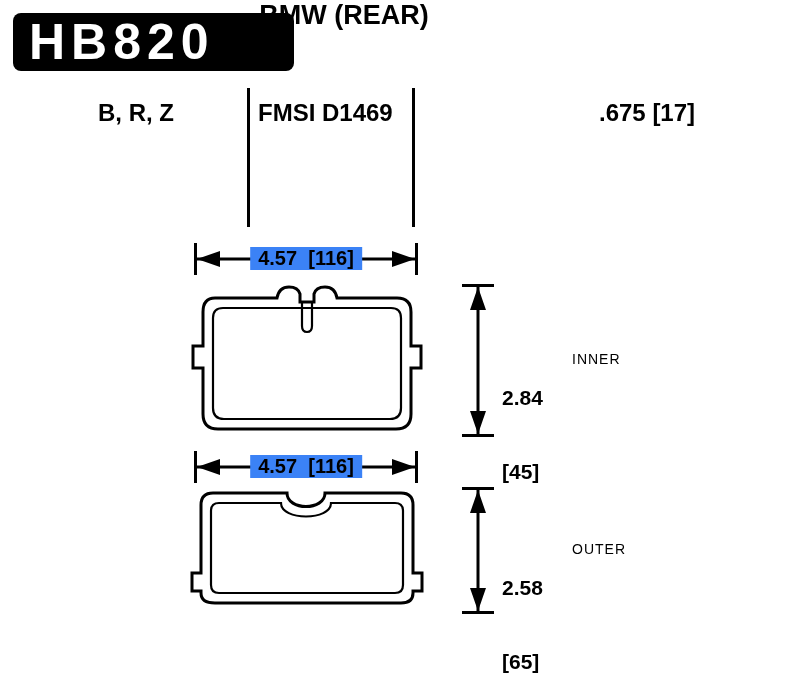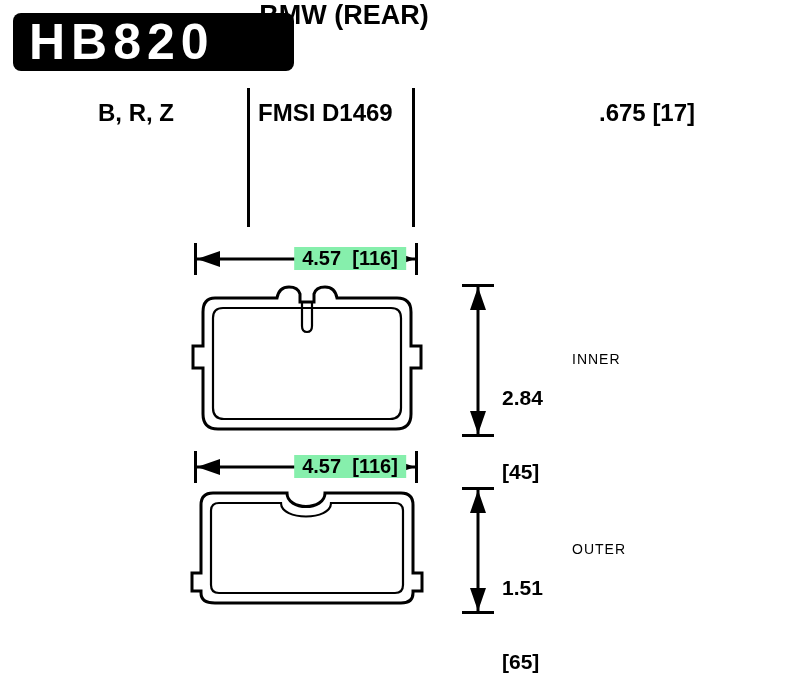--- a/index.html
+++ b/index.html
@@ -34,23 +34,22 @@
 
   
   .spec-text { font-weight: bold; font-size: 24px; white-space: pre; }
   .vline { width: 3px; background: #000; }
 
   
   .dim-label {
     font-weight: bold;
     font-size: 20px;
     white-space: pre;
-    background: #86efac;
+    background: #3b82f6;
     padding: 0 8px;
-    margin-left: 44px;
   }
   .vdim-text { font-weight: bold; font-size: 21px; line-height: 1.18; white-space: pre; }
   .pos-label { font-weight: normal; font-size: 14px; letter-spacing: 1px; }
 
   .footer-label {
     left: 0; top: 643; width: 688px;
     text-align: center;
     font-weight: bold;
     font-size: 27px;
   }
@@ -129,20 +128,20 @@
     <svg width="32" height="127" viewBox="0 0 32 127">
       <line x1="0" y1="1.5" x2="32" y2="1.5" stroke="#000" stroke-width="3"></line>
       <line x1="0" y1="125.5" x2="32" y2="125.5" stroke="#000" stroke-width="3"></line>
       <line x1="16" y1="3" x2="16" y2="124" stroke="#000" stroke-width="3"></line>
       <polygon points="16,3 8,26 24,26" fill="#000"></polygon>
       <polygon points="16,124 8,101 24,101" fill="#000"></polygon>
     </svg>
   </div>
 
   <div class="abs vdim-text" style="left:502px; top:526px;">
-    <div>1.51</div>
+    <div>2.58</div>
     <div>[65]</div>
   </div>
   <span class="abs pos-label" style="left:572px; top:541px;">OUTER</span>
 
   <div class="abs footer-label">BMW (REAR)</div>
 
 </div>
 
 </body></html>

